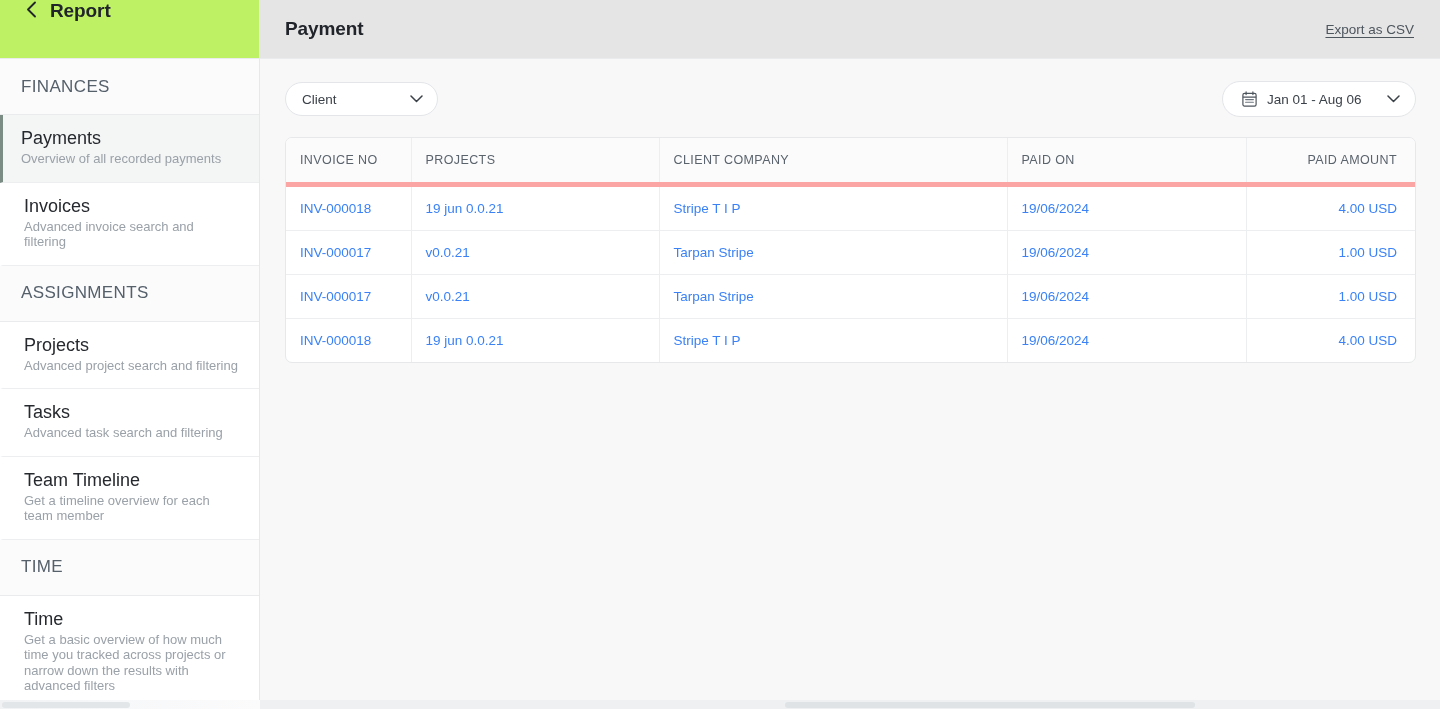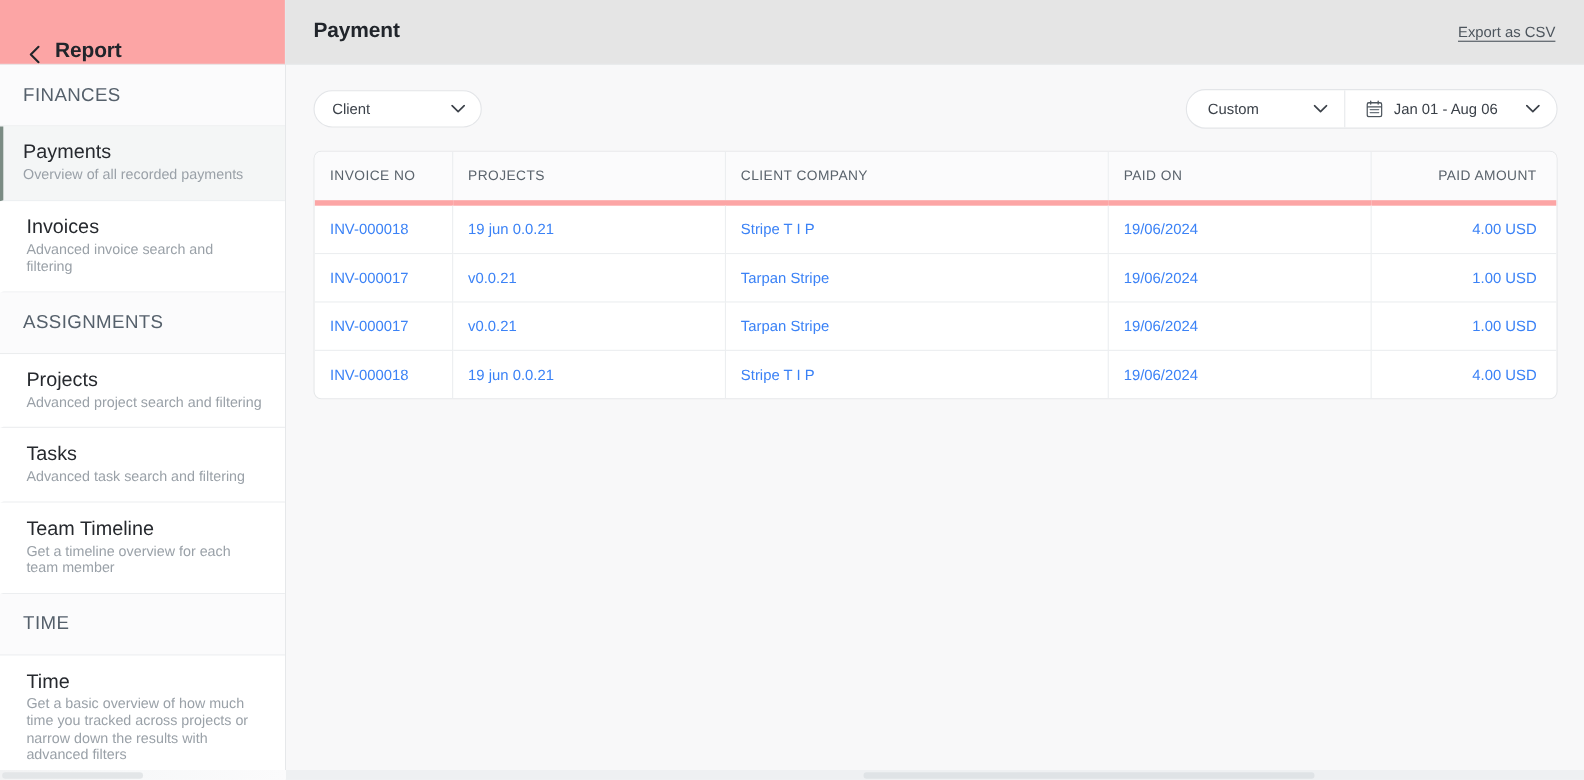--- a/index.html
+++ b/index.html
@@ -14,24 +14,24 @@
   
   .sidebar {
     width: 260px; height: 709px;
     background: #ffffff;
     border-right: 1px solid #e6e8ea;
     display: flex; flex-direction: column;
     position: relative;
   }
   .sidebar-header {
     height: 59px; min-height: 59px;
-    display: flex; align-items: flex-end;
+    display: flex; align-items: flex-start;
     padding-left: 22px;
     border-bottom: 1px solid #e9ebed;
-    background: #fca5a5;
+    background: #bef264;
   }
   .back-chevron {
     width: 18px; height: 18px;
     display: flex; align-items: center; justify-content: center;
     margin-right: 10px;
     cursor: pointer;
   }
   .back-chevron svg { display: block; }
   .sidebar-title {
     font-size: 19px; font-weight: bold; color: #21252b;
@@ -263,28 +263,20 @@
       <div class="pill">
         <span class="pill-label">Client</span>
         <span class="chev">
           <svg width="13" height="8" viewBox="0 0 13 8" fill="none">
             <path d="M1 1L6.5 6.5L12 1" stroke="#3b4149" stroke-width="1.5" stroke-linecap="round" stroke-linejoin="round"></path>
           </svg>
         </span>
       </div>
 
       <div class="right-group">
-        <div class="rg-seg">
-          <span class="pill-label">Custom</span>
-          <span class="chev">
-            <svg width="13" height="8" viewBox="0 0 13 8" fill="none">
-              <path d="M1 1L6.5 6.5L12 1" stroke="#3b4149" stroke-width="1.5" stroke-linecap="round" stroke-linejoin="round"></path>
-            </svg>
-          </span>
-        </div>
         <div class="rg-seg date">
           <span class="cal-icon">
             <svg width="15" height="16" viewBox="0 0 15 16" fill="none">
               <rect x="0.9" y="2.4" width="13.2" height="12.7" rx="1.6" stroke="#4d555d" stroke-width="1.2"></rect>
               <path d="M0.9 6.1H14.1" stroke="#4d555d" stroke-width="1.2"></path>
               <path d="M4.1 0.9V3.6M10.9 0.9V3.6" stroke="#4d555d" stroke-width="1.2" stroke-linecap="round"></path>
               <path d="M3.6 8.6H11.4M3.6 11.3H11.4" stroke="#6c757d" stroke-width="1.1" stroke-linecap="round"></path>
             </svg>
           </span>
           <span class="pill-label">Jan 01 - Aug 06</span>

